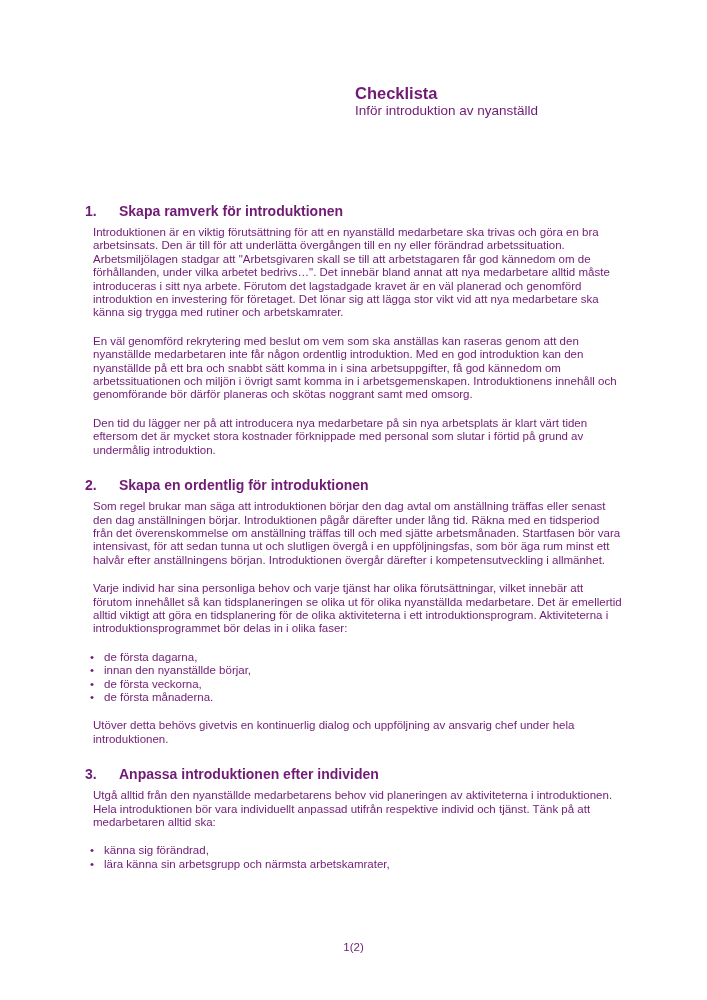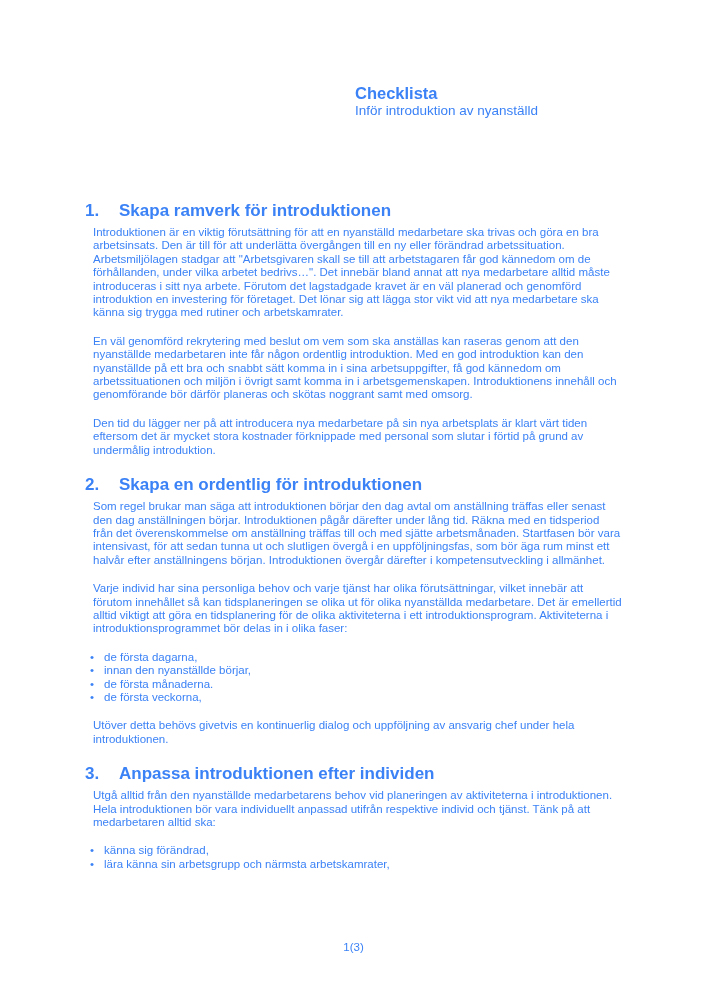--- a/index.html
+++ b/index.html
@@ -5,21 +5,21 @@
   html, body {
     margin: 0;
     padding: 0;
     background: #ffffff;
   }
   .page {
     position: relative;
     width: 707px;
     height: 1000px;
     background: #ffffff;
-    color: #3b82f6;
+    color: #701a75;
     font-family: "Liberation Sans", sans-serif;
     overflow: hidden;
   }
   .doc-header {
     position: absolute;
     left: 355px;
     top: 84px;
   }
   .doc-title {
     font-size: 16.5px;
@@ -35,21 +35,21 @@
   }
   .doc-body {
     position: absolute;
     left: 85px;
     top: 203px;
     width: 537px;
     font-size: 11.5px;
     line-height: 13.4px;
   }
   .sec-heading {
-    font-size: 17px;
+    font-size: 14px;
     font-weight: bold;
     line-height: 16px;
     margin: 20px 0 7px 0;
   }
   section:first-child .sec-heading {
     margin-top: 0;
   }
   .sec-num {
     display: inline-block;
     width: 34px;
@@ -100,31 +100,31 @@
         <p class="para">En väl genomförd rekrytering med beslut om vem som ska anställas kan raseras genom att den nyanställde medarbetaren inte får någon ordentlig introduktion. Med en god introduktion kan den nyanställde på ett bra och snabbt sätt komma in i sina arbetsuppgifter, få god kännedom om arbetssituationen och miljön i övrigt samt komma in i arbetsgemenskapen. Introduktionens innehåll och genomförande bör därför planeras och skötas noggrant samt med omsorg.</p>
         <p class="para">Den tid du lägger ner på att introducera nya medarbetare på sin nya arbetsplats är klart värt tiden eftersom det är mycket stora kostnader förknippade med personal som slutar i förtid på grund av undermålig introduktion.</p>
       </section>
       <section>
         <h2 class="sec-heading"><span class="sec-num">2.</span><span>Skapa en ordentlig för introduktionen</span></h2>
         <p class="para">Som regel brukar man säga att introduktionen börjar den dag avtal om anställning träffas eller senast den dag anställningen börjar. Introduktionen pågår därefter under lång tid. Räkna med en tidsperiod från det överenskommelse om anställning träffas till och med sjätte arbetsmånaden. Startfasen bör vara intensivast, för att sedan tunna ut och slutligen övergå i en uppföljningsfas, som bör äga rum minst ett halvår efter anställningens början. Introduktionen övergår därefter i kompetensutveckling i allmänhet.</p>
         <p class="para">Varje individ har sina personliga behov och varje tjänst har olika förutsättningar, vilket innebär att förutom innehållet så kan tidsplaneringen se olika ut för olika nyanställda medarbetare. Det är emellertid alltid viktigt att göra en tidsplanering för de olika aktiviteterna i ett introduktionsprogram. Aktiviteterna i introduktionsprogrammet bör delas in i olika faser:</p>
         <ul class="bullets">
           <li>de första dagarna,</li>
           <li>innan den nyanställde börjar,</li>
+          <li>de första veckorna,</li>
           <li>de första månaderna.</li>
-          <li>de första veckorna,</li>
         </ul>
         <p class="para">Utöver detta behövs givetvis en kontinuerlig dialog och uppföljning av ansvarig chef under hela introduktionen.</p>
       </section>
       <section>
         <h2 class="sec-heading"><span class="sec-num">3.</span><span>Anpassa introduktionen efter individen</span></h2>
         <p class="para">Utgå alltid från den nyanställde medarbetarens behov vid planeringen av aktiviteterna i introduktionen. Hela introduktionen bör vara individuellt anpassad utifrån respektive individ och tjänst. Tänk på att medarbetaren alltid ska:</p>
         <ul class="bullets">
           <li>känna sig förändrad,</li>
           <li>lära känna sin arbetsgrupp och närmsta arbetskamrater,</li>
         </ul>
       </section>
     </main>
 
   <footer class="doc-footer">
-    <span>1(3)</span>
+    <span>1(2)</span>
   </footer>
 </div>
 
 </body></html>

